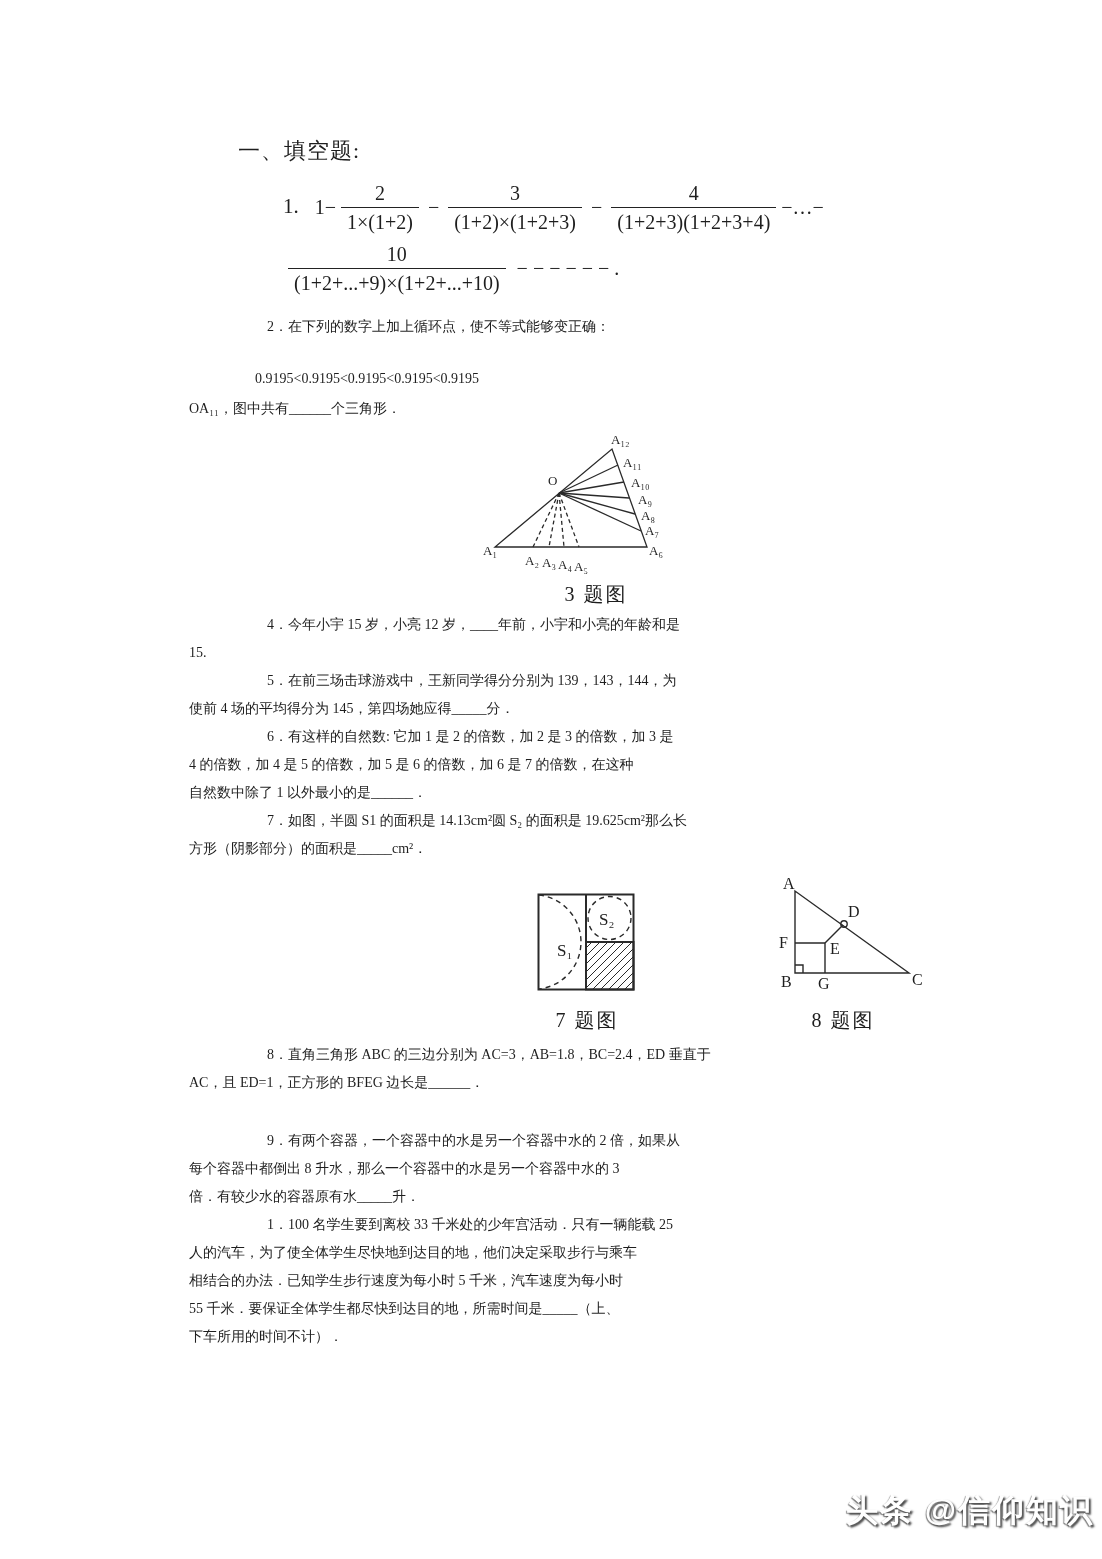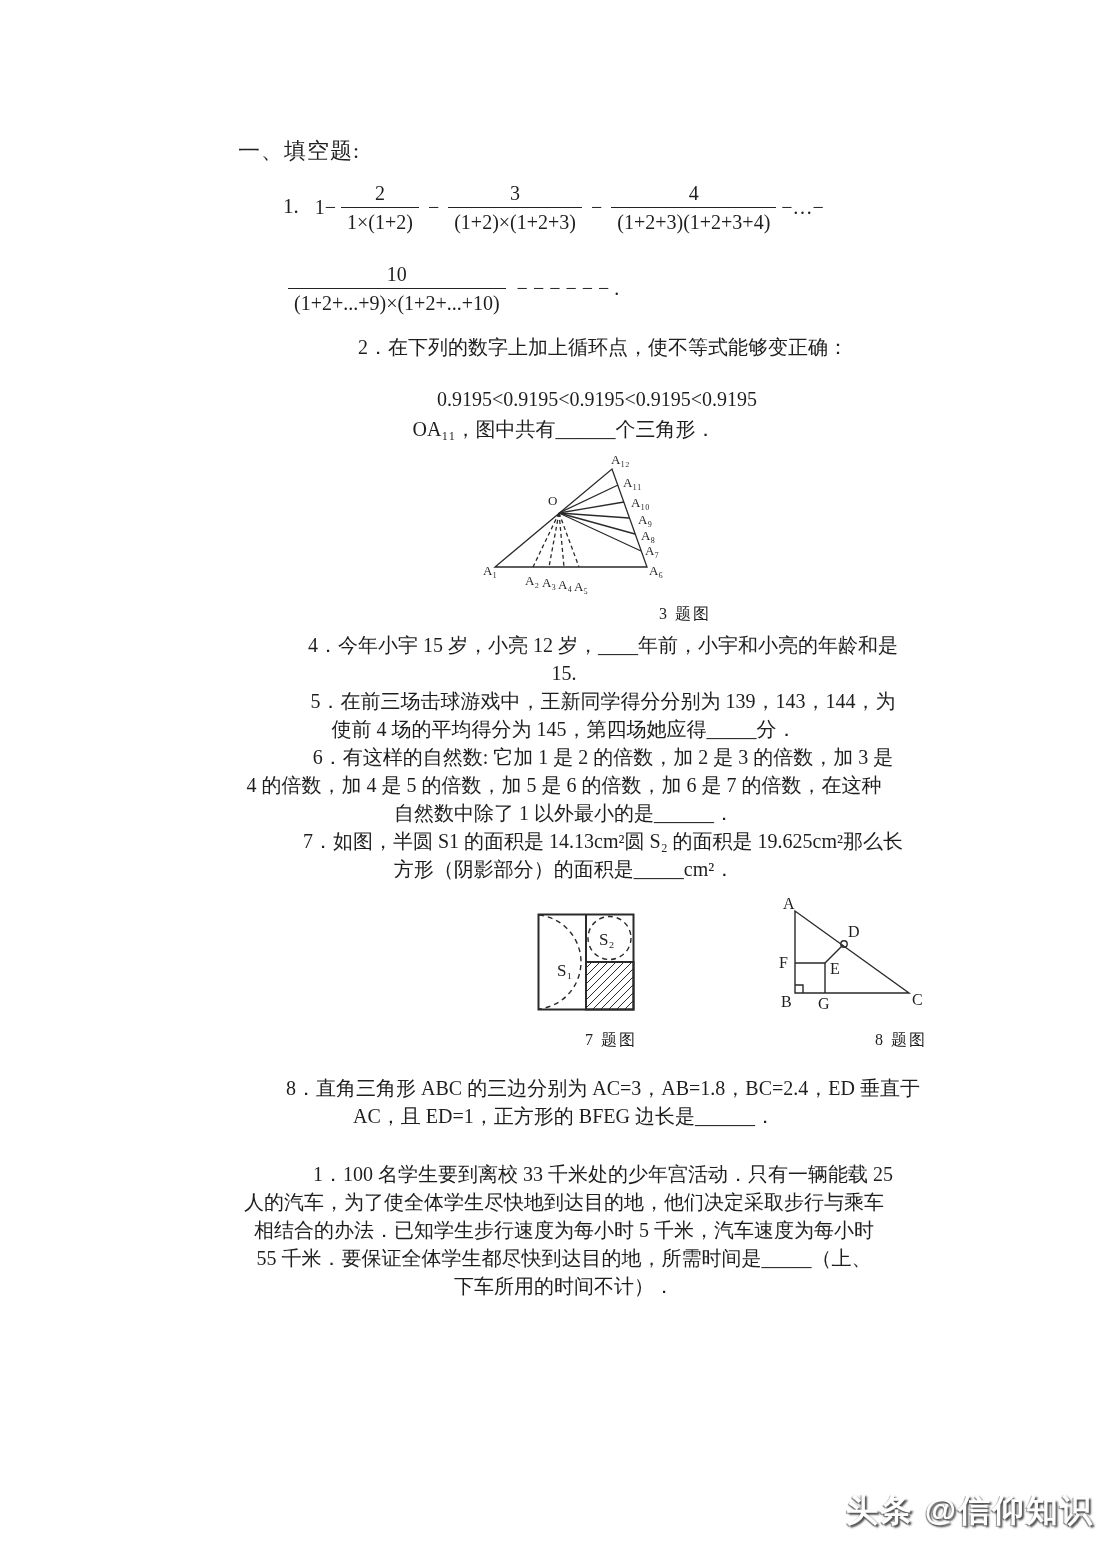--- a/index.html
+++ b/index.html
@@ -15,45 +15,44 @@
     position:absolute;
     left:189px; top:137px;
     width:750px;
   }
   .section-title {
     padding-left:49px;
     font-size:22px; line-height:28px;
     letter-spacing:1px;
   }
   .tline {
-    font-size:20px; line-height:28px;
+    font-size:14px; line-height:28px;
     white-space:nowrap;
-    text-align:center;
   }
   .indent { padding-left:78px; }
   .indent-sm { padding-left:66px; }
 
   
   .frow {
     display:flex; align-items:center;
     font-size:20px; line-height:1.1;
     white-space:nowrap;
   }
   .frow1 { margin-top:12px; padding-left:94px; height:60px; }
-  .frow2 { margin-top:20px;  padding-left:94px; height:62px;align-items:center; }
+  .frow2 { margin-top:0;  padding-left:94px; height:62px;align-items:center; }
   .qnum { margin-right:16px; font-size:21px; }
   .frac { display:inline-block; text-align:center; vertical-align:middle; margin:0 5px; }
   .frac .fnum { display:block; padding:0 10px 3px; }
   .frac .fden { display:block; border-top:1.7px solid #222; padding:3px 6px 0; }
   .op { margin:0 4px; }
   .dash-blank { letter-spacing:5px; margin-left:6px; }
 
   
   .fig3-wrap { margin:6px 0 0 292px; width:230px; }
-  .fig-caption { text-align:right; font-size:16px; line-height:26px; margin-top:2px; letter-spacing:2px; }
+  .fig-caption { text-align:center; font-size:20px; line-height:26px; margin-top:2px; letter-spacing:2px; }
   .figrow { display:flex; margin:14px 0 0 348px; align-items:flex-end; }
   .fig7-wrap { width:100px; }
   .fig8-wrap { width:168px; margin-left:122px; }
   .fig7-wrap .fig-caption { margin-top:16px; }
   .fig8-wrap .fig-caption { margin-top:8px; }
   svg { display:block; }
   svg text { font-family:"Liberation Serif","DejaVu Serif",serif; fill:#1e1e1e; }
 
   .gap-sm { height:24px; }
   .gap-q9 { height:30px; }
@@ -219,27 +218,32 @@
           <text x="89" y="40">D</text>
           <text x="71" y="77">E</text>
           <text x="20" y="71">F</text>
           <text x="59" y="112">G</text>
         </g>
       </svg>
       <div class="fig-caption">8 题图</div>
     </div>
   </div>
 
-  <div style="margin-top:21px;">
+  <div style="margin-top:8px;">
     <div class="tline indent">8．直角三角形 ABC 的三边分别为 AC=3，AB=1.8，BC=2.4，ED 垂直于</div>
     <div class="tline">AC，且 ED=1，正方形的 BFEG 边长是______．</div>
   </div>
 
   <div class="gap-q9"></div>
 
+  <div>
+    <div class="tline indent">9．有两个容器，一个容器中的水是另一个容器中水的 2 倍，如果从</div>
+    <div class="tline">每个容器中都倒出 8 升水，那么一个容器中的水是另一个容器中水的 3</div>
+    <div class="tline">倍．有较少水的容器原有水_____升．</div>
+  </div>
 
   <div>
     <div class="tline indent">1．100 名学生要到离校 33 千米处的少年宫活动．只有一辆能载 25</div>
     <div class="tline">人的汽车，为了使全体学生尽快地到达目的地，他们决定采取步行与乘车</div>
     <div class="tline">相结合的办法．已知学生步行速度为每小时 5 千米，汽车速度为每小时</div>
     <div class="tline">55 千米．要保证全体学生都尽快到达目的地，所需时间是_____（上、</div>
     <div class="tline">下车所用的时间不计）．</div>
   </div>
 
 </div>

